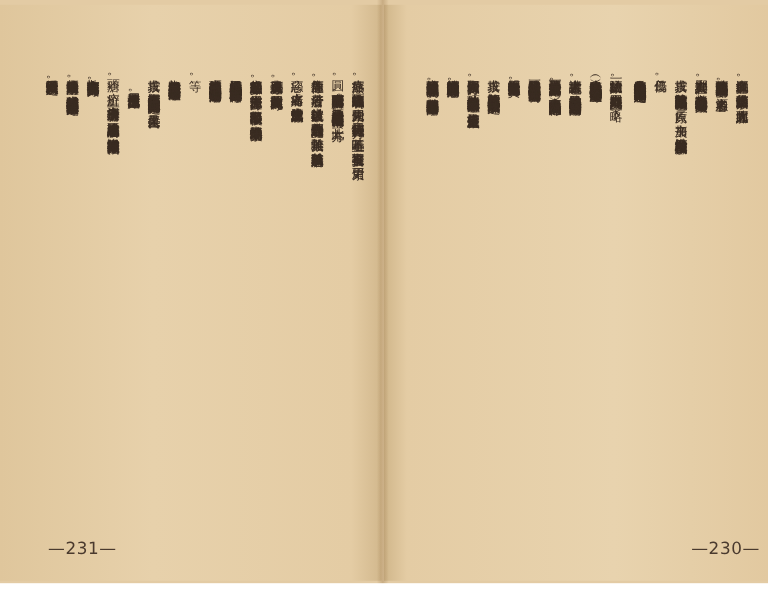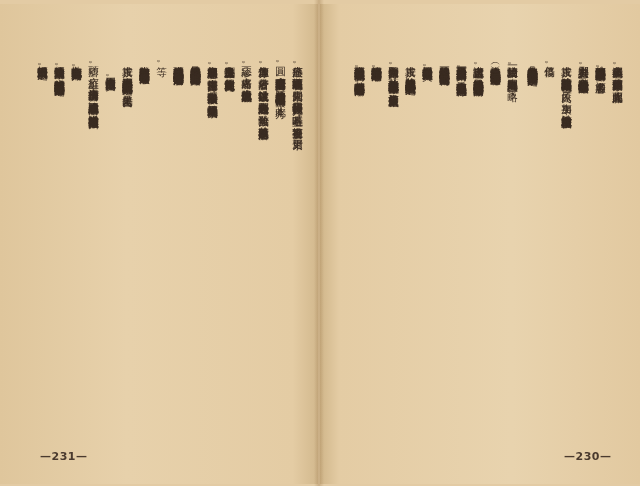--- a/index.html
+++ b/index.html
@@ -35,25 +35,24 @@
     color: #3a2c22;
     height: 370px;
   }
   .page.right .text-block { right: 14px; }
   .page.left .text-block { right: 12px; }
   .col { display: block; white-space: nowrap; }
   .col.indent { padding-top: 1.05em; }
   .col.gap { margin-left: 3px; }
   .page-number {
     position: absolute; top: 446px;
-    font-size: 11px; color: #4a3a2e; letter-spacing: 0.5px;
+    font-size: 14px; color: #4a3a2e; letter-spacing: 0.5px;
     font-family: "DejaVu Sans", sans-serif;
-    font-weight: bold;
   }
-  .page.right .page-number { left: 244px; }
+  .page.right .page-number { left: 256px; }
   .page.left .page-number { left: 40px; }
   .shadow-bottom {
     position: absolute; left: 0; top: 486px; width: 640px; height: 11px; background: #ffffff;
   }
 </style>
 </head>
 <body>
 
 <div class="spread">
 

